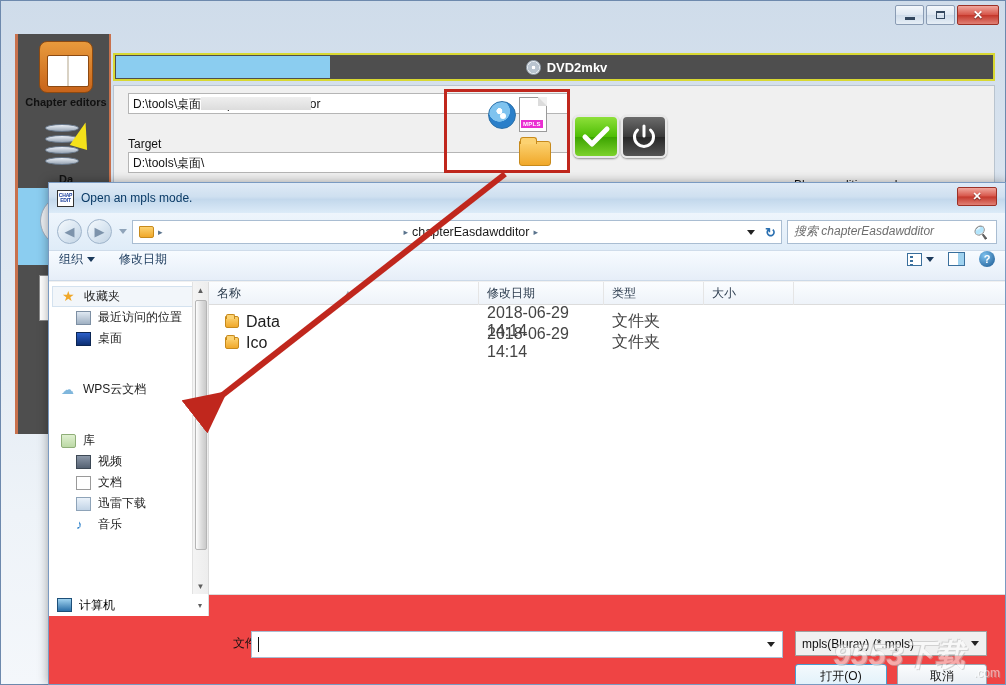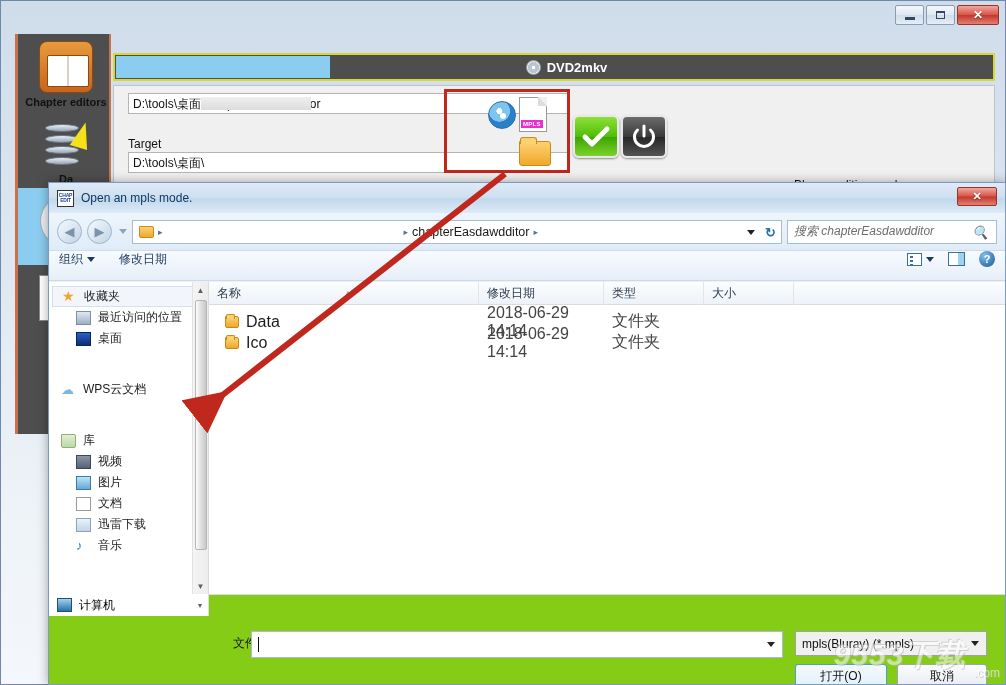--- a/index.html
+++ b/index.html
@@ -311,21 +311,21 @@
   .rc{ padding-left:8px; }
   .rc.c1{ width:270px; display:flex; align-items:center; gap:7px; padding-left:16px;}
   .rc.c2{ width:125px; color:#444; } .rc.c3{ width:100px; color:#444; } .rc.c4{ width:90px;}
   .fold{ width:14px;height:12px;background:linear-gradient(to bottom,#fcd271,#f0a82a);
     border:1px solid #c78a1c; border-radius:0 2px 2px 2px; position:relative; flex:none;}
   .fold:before{content:"";position:absolute;left:0;top:-3px;width:7px;height:4px;
     background:#fcd271;border:1px solid #c78a1c;border-bottom:none;border-radius:2px 2px 0 0;}
 
   #dlg-footer{
     position:absolute; left:0; right:0; bottom:0; height:90px;
-    background:#84cc16; border-top:1px solid #dcdcdc;
+    background:#ef4444; border-top:1px solid #dcdcdc;
   }
   #pc-row{
     position:absolute; left:0; top:-1px; width:160px; height:22px;
     background:#fff; border-right:1px solid #dcdcdc; display:flex; align-items:center;
     gap:7px; padding-left:8px; font-size:12px;
   }
   #pc-row .collapse{ margin-left:auto; margin-right:6px; font-size:8px; color:#5e5e5e;}
   #fname-label{ position:absolute; left:184px; top:40px; font-size:12px; color:#111;}
   #fname-box{
     position:absolute; left:202px; top:36px; width:532px; height:27px;
@@ -562,24 +562,20 @@
         <div class="nav-gap"></div>
         <div class="nav-row head">
           <span class="ni ni-lib"></span>
           <span>库</span>
         </div>
         <div class="nav-row child">
           <span class="ni ni-video"></span>
           <span>视频</span>
         </div>
         <div class="nav-row child">
-          <span class="ni ni-pic"></span>
-          <span>图片</span>
-        </div>
-        <div class="nav-row child">
           <span class="ni ni-doc"></span>
           <span>文档</span>
         </div>
         <div class="nav-row child">
           <span class="ni ni-xl"></span>
           <span>迅雷下载</span>
         </div>
         <div class="nav-row child">
           <span class="ni ni-music">♪</span>
           <span>音乐</span>

